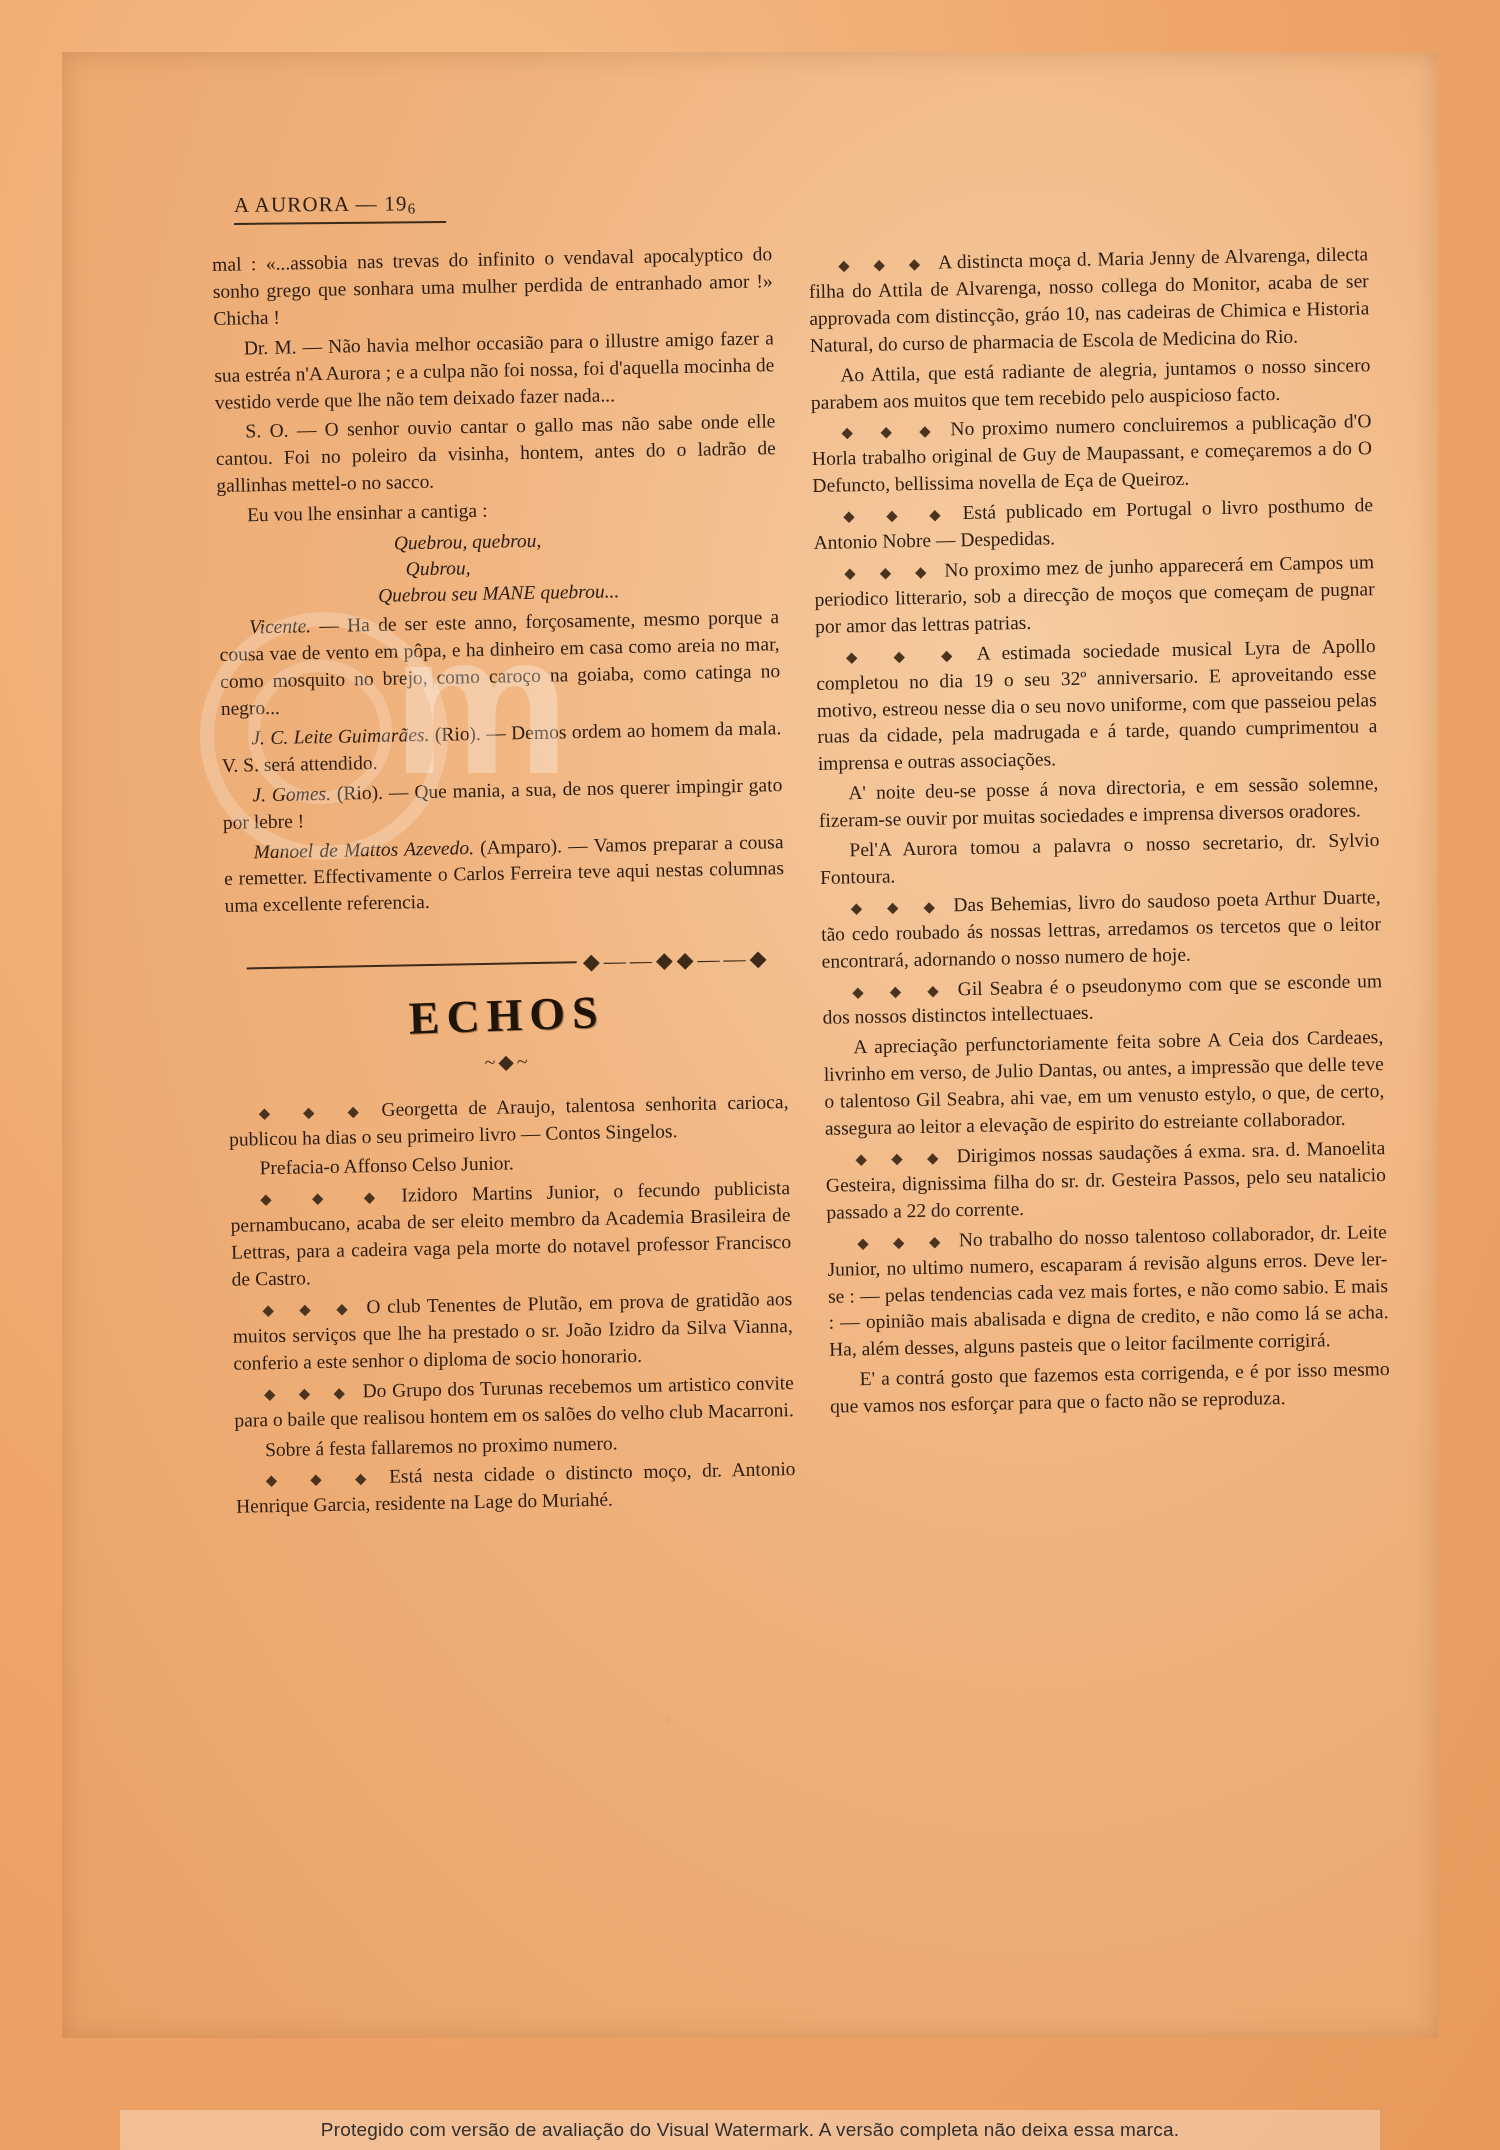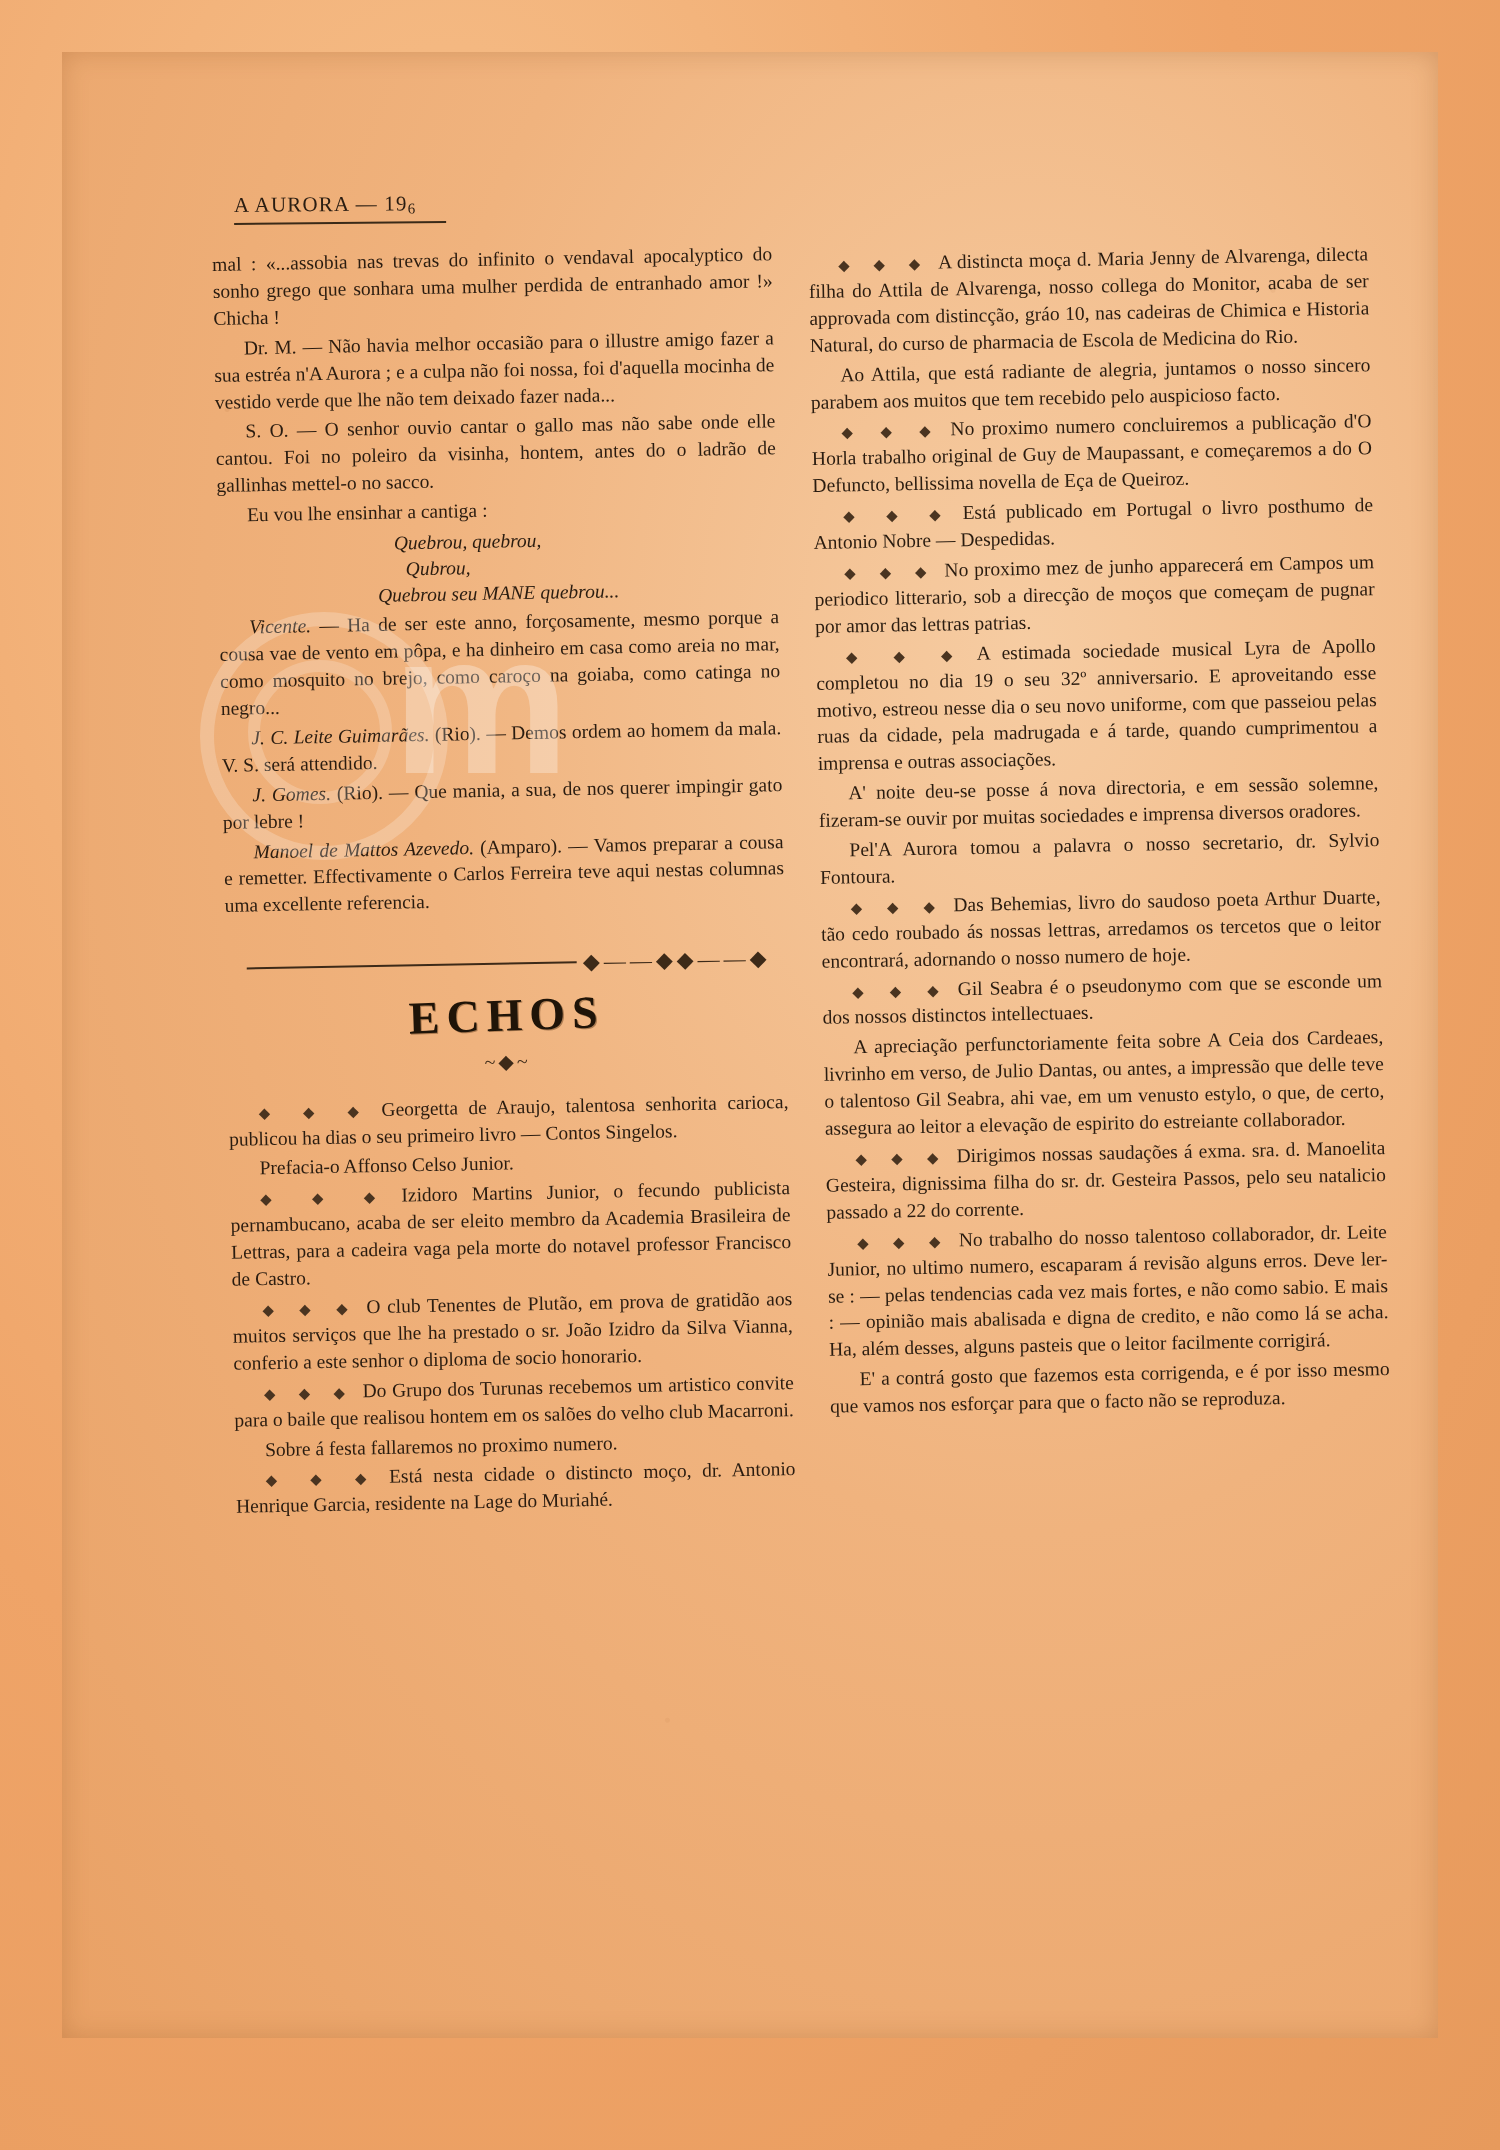--- a/index.html
+++ b/index.html
@@ -251,13 +251,14 @@
         </div>
       </div>
     </div>
 
     <div class="watermark-ring"></div>
     <div class="watermark-big">
       <div>m</div>
     </div>
   </div>
 
+  <div class="footer-bar">Protegido com versão de avaliação do Visual Watermark. A versão completa não deixa essa marca.</div>
 </div>
 
 </body></html>

